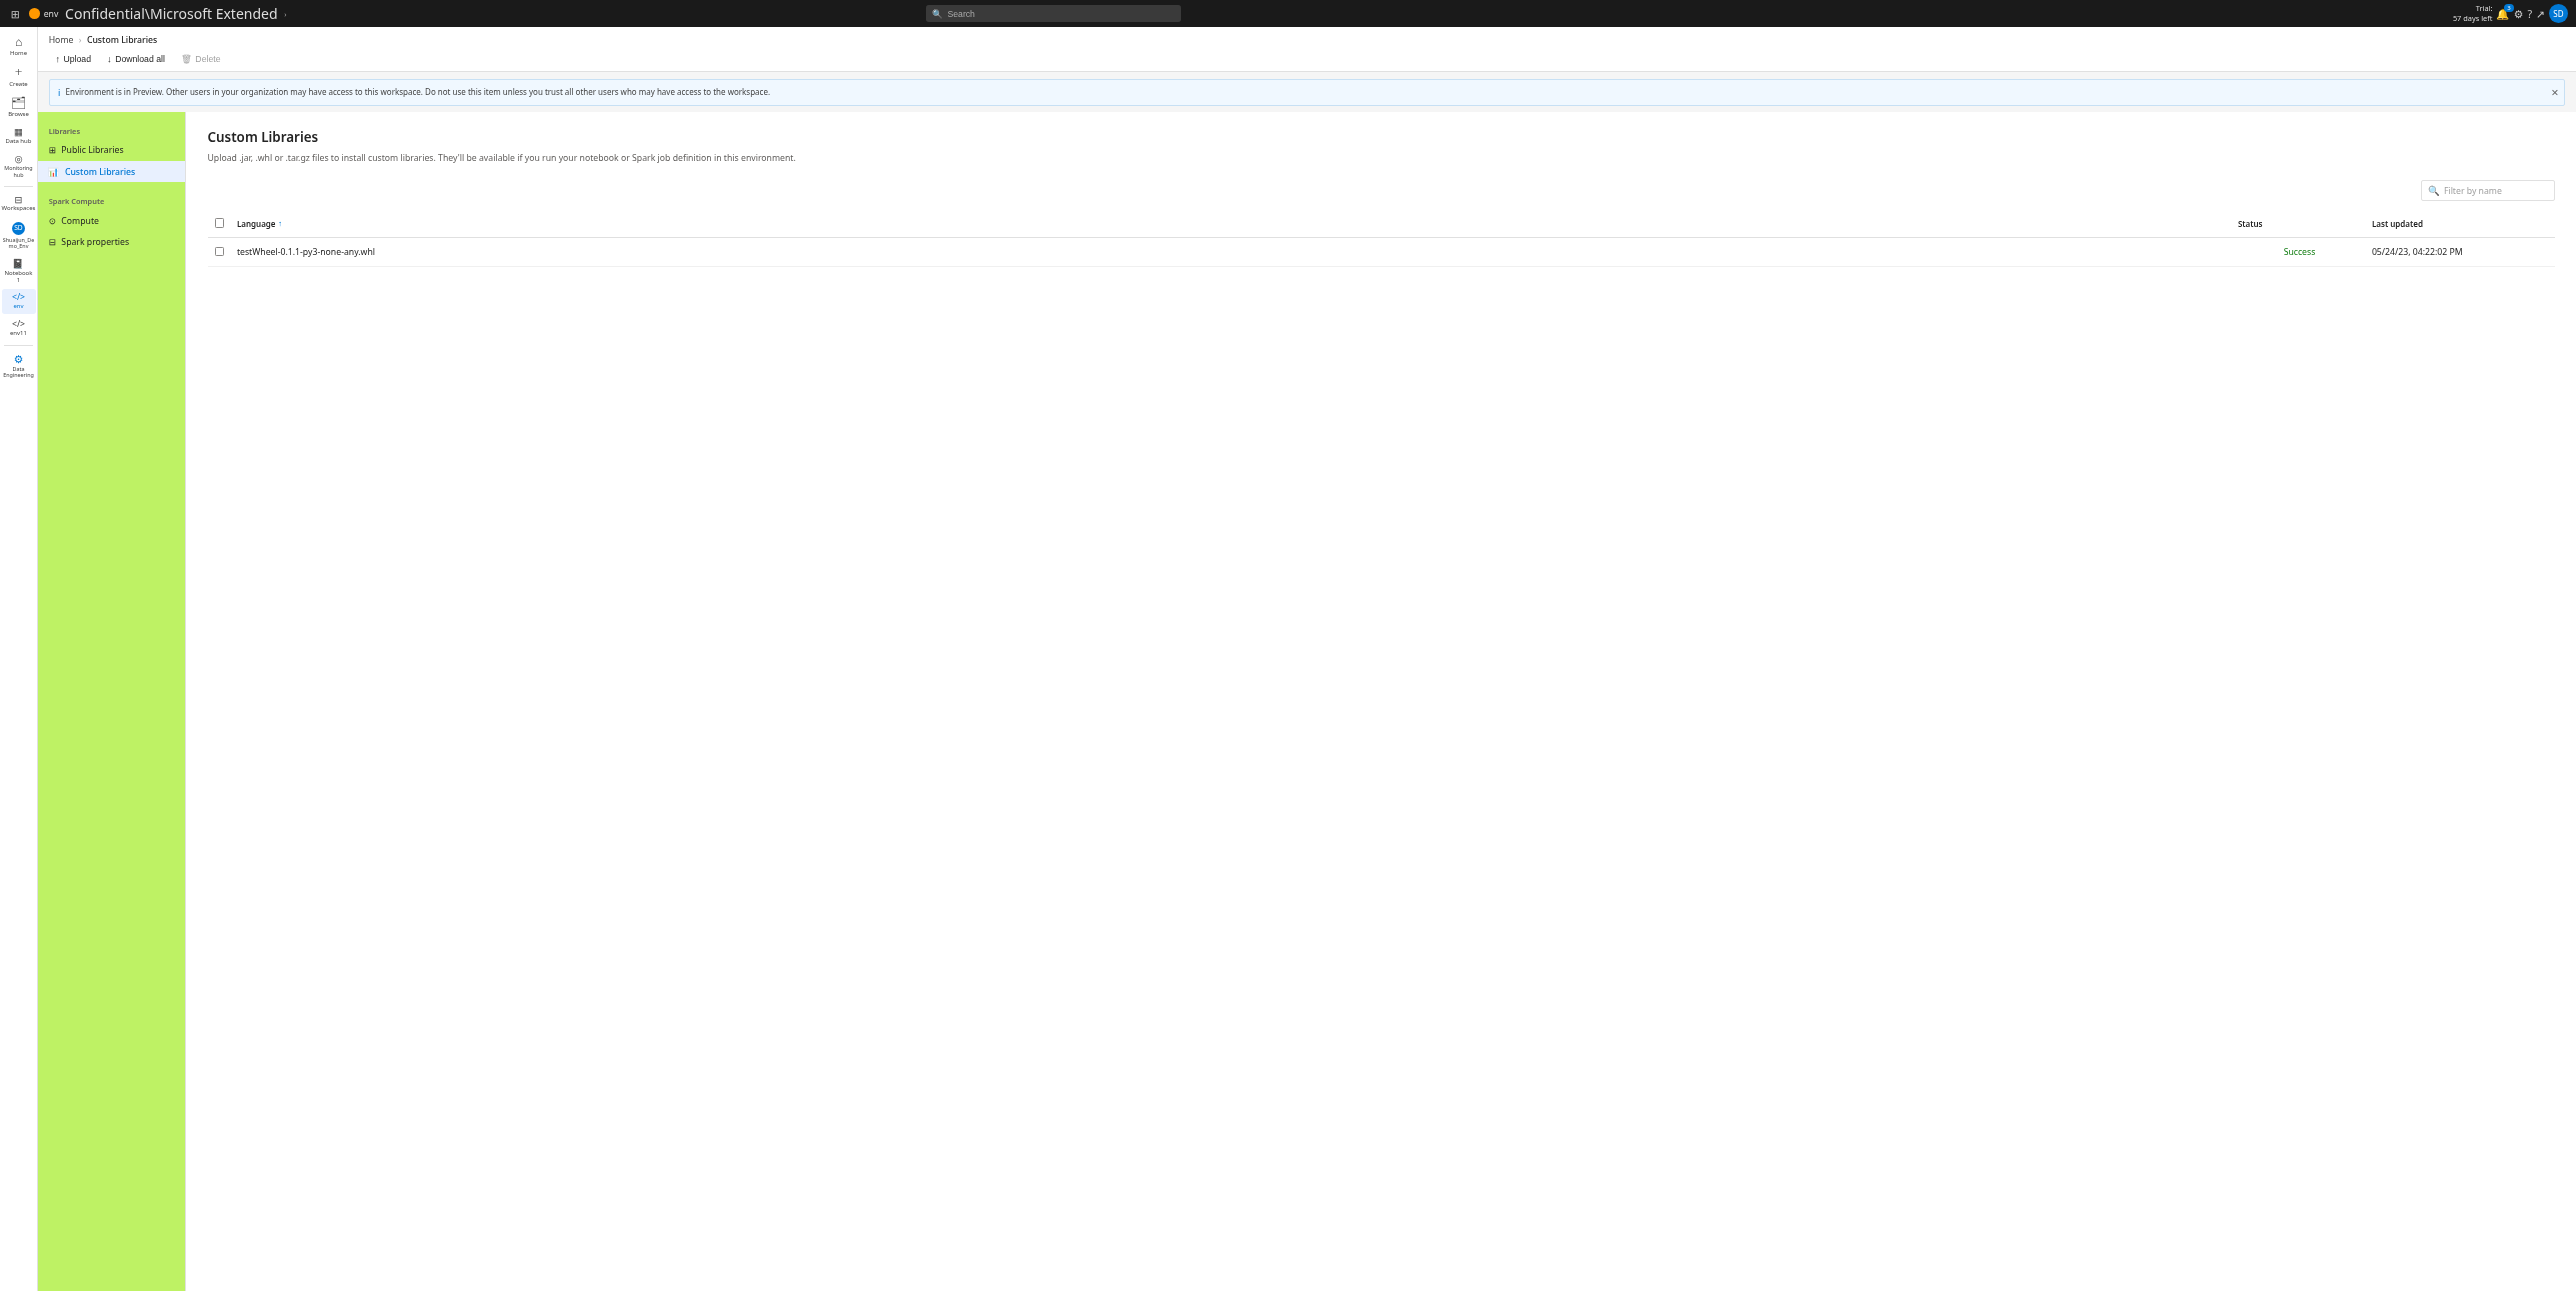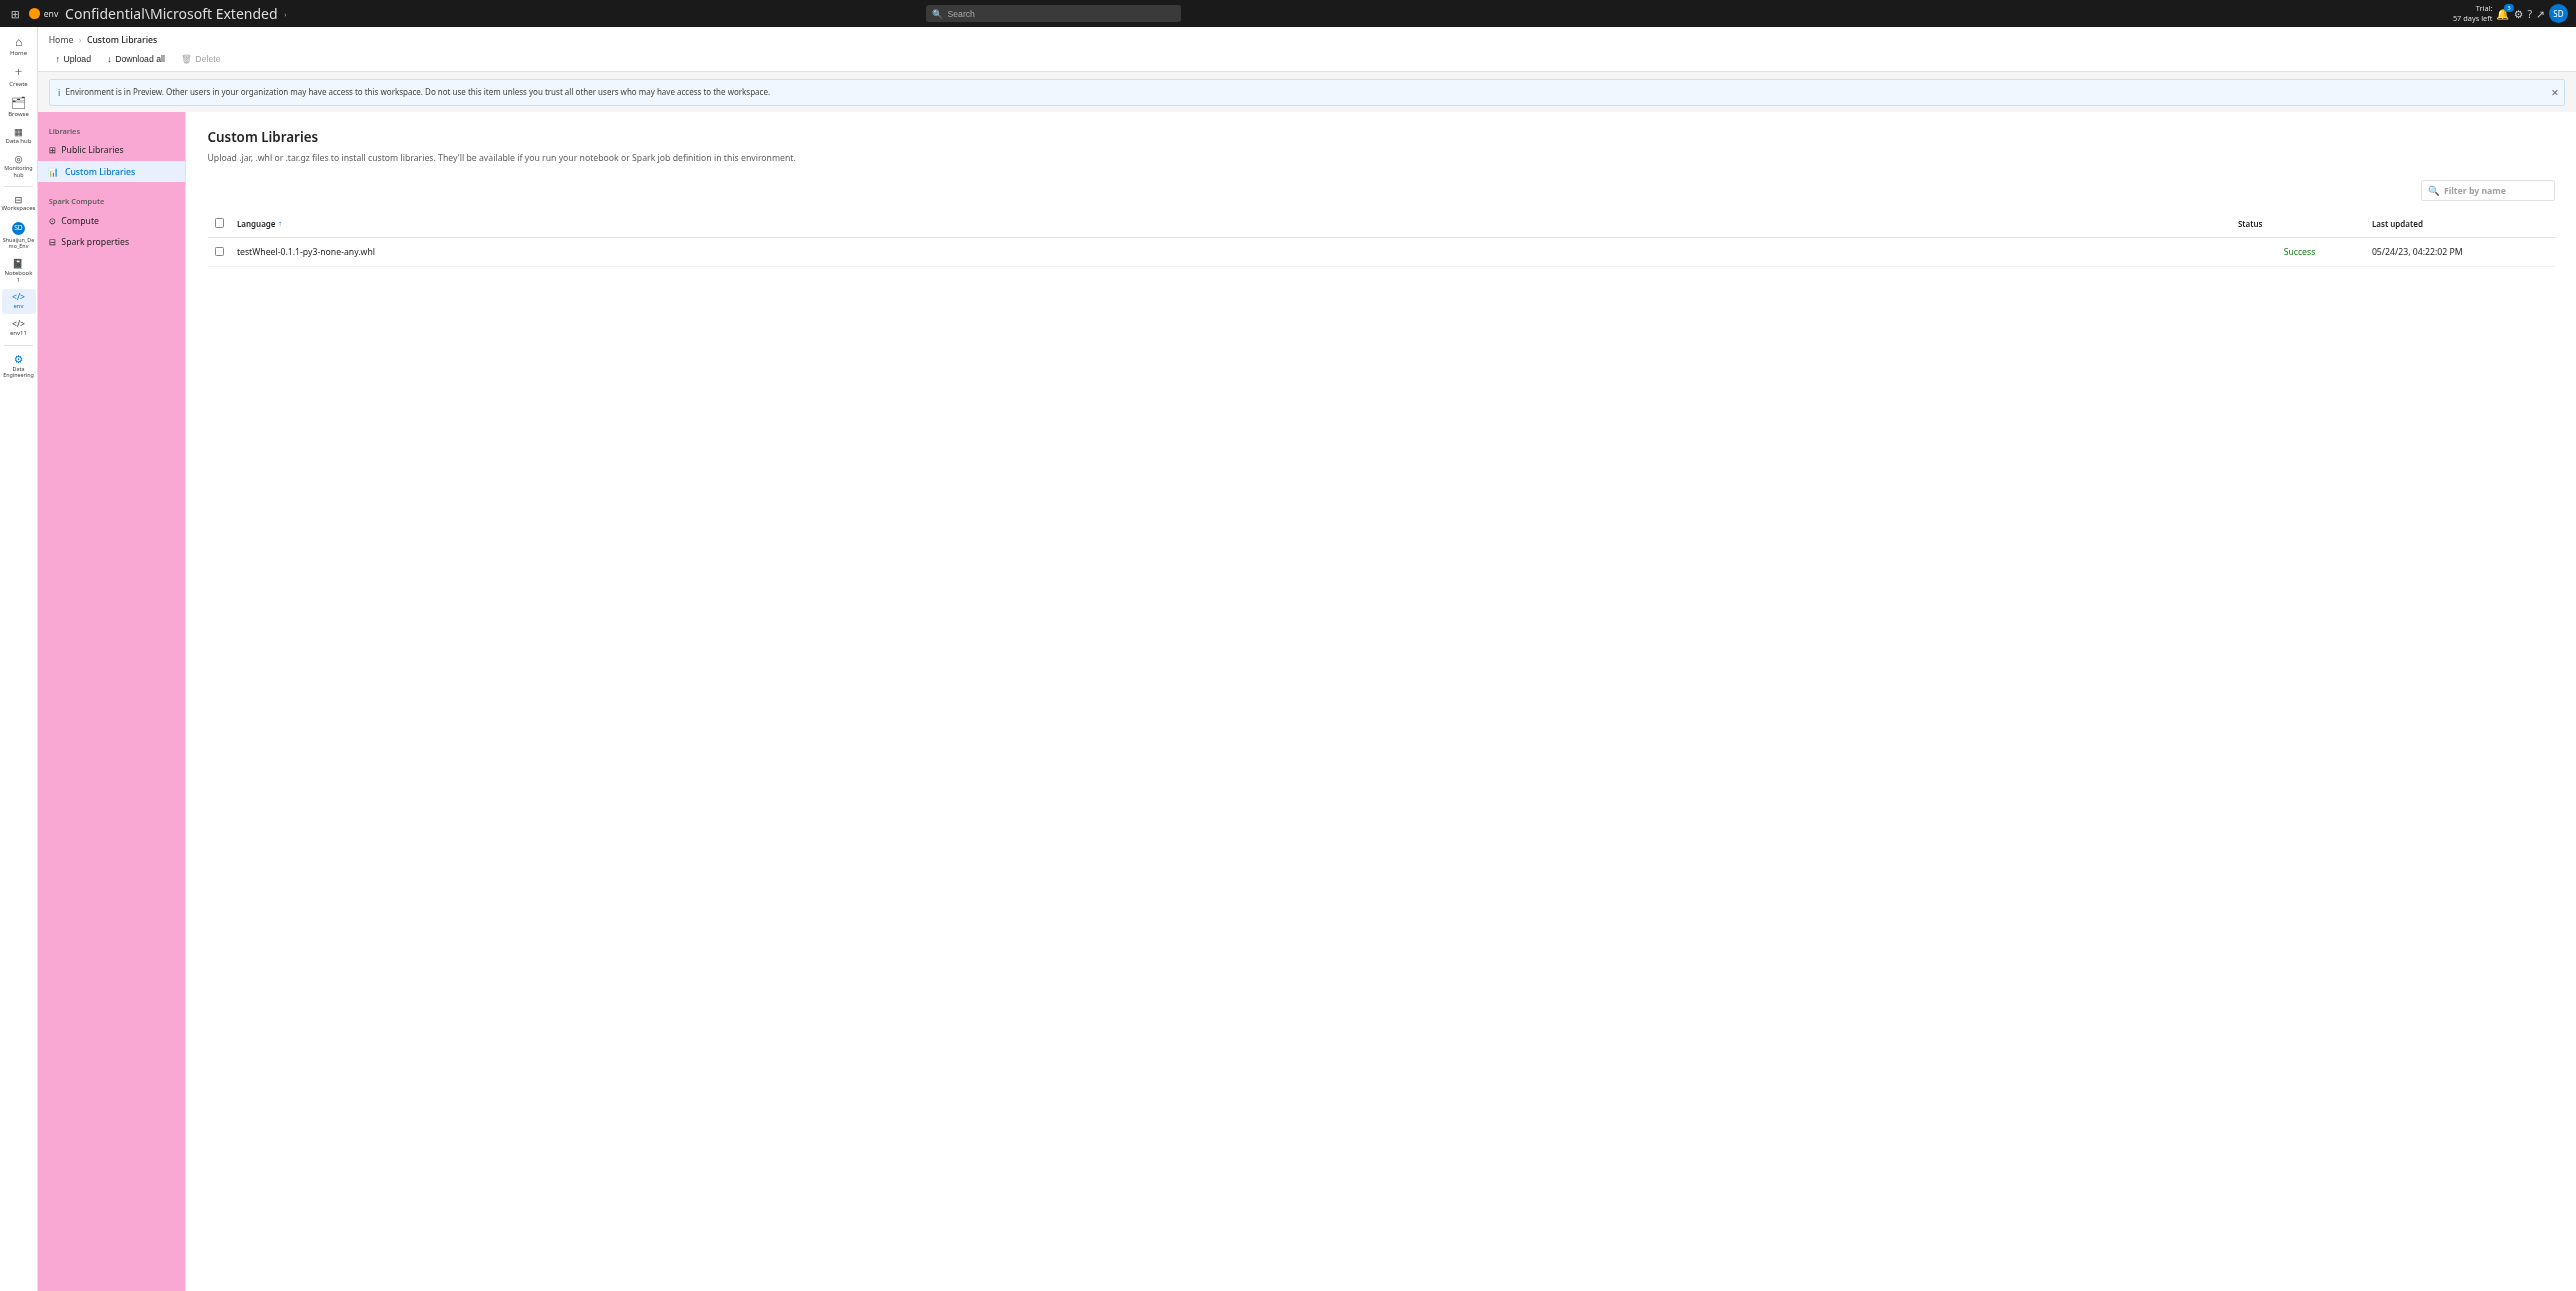--- a/index.html
+++ b/index.html
@@ -90,21 +90,21 @@
     .banner-icon { color: #0078d4; font-size: 9.4px; flex-shrink: 0; margin-top: 0.7px; }
     .banner-close { position: absolute; right: 5.4px; top: 5.4px; cursor: pointer; color: #666; font-size: 9.4px; }
 
     
     .content-area {
       display: flex; flex: 1; overflow: hidden;
     }
 
     
     .left-nav {
-      width: 148px; background: #f9a8d4; border-right: 0.7px solid #e0e0e0;
+      width: 148px; background: #bef264; border-right: 0.7px solid #e0e0e0;
       padding: 10.7px 0; flex-shrink: 0; overflow-y: auto;
     }
     .left-nav-section { margin-bottom: 10.7px; }
     .left-nav-section-title {
       font-size: 7.4px; font-weight: 600; color: #605e5c; padding: 2.7px 10.7px 4px;
       text-transform: none;
     }
     .left-nav-item {
       display: flex; align-items: center; gap: 5.4px; padding: 4.7px 10.7px;
       cursor: pointer; font-size: 8.7px; color: #242424; border-radius: 0;
@@ -297,21 +297,21 @@
       </div>
     </div>
 
     <div class="main-panel">
       <h1 class="page-title">Custom Libraries</h1>
       <p class="page-subtitle">Upload .jar, .whl or .tar.gz files to install custom libraries. They'll be available if you run your notebook or Spark job definition in this environment.</p>
 
       <div class="filter-bar">
         <div class="filter-input">
           <span class="filter-input-icon">🔍</span>
-          <span style="color:#a0a0a0;font-weight:bold;">Filter by name</span>
+          <span style="color:#a0a0a0;">Filter by name</span>
         </div>
       </div>
 
       <div class="table-container">
         <div class="table-header">
           <div class="table-header-cell checkbox-cell">
             <span class="cb"></span>
           </div>
           <div class="table-header-cell">
             <span>Language</span>

